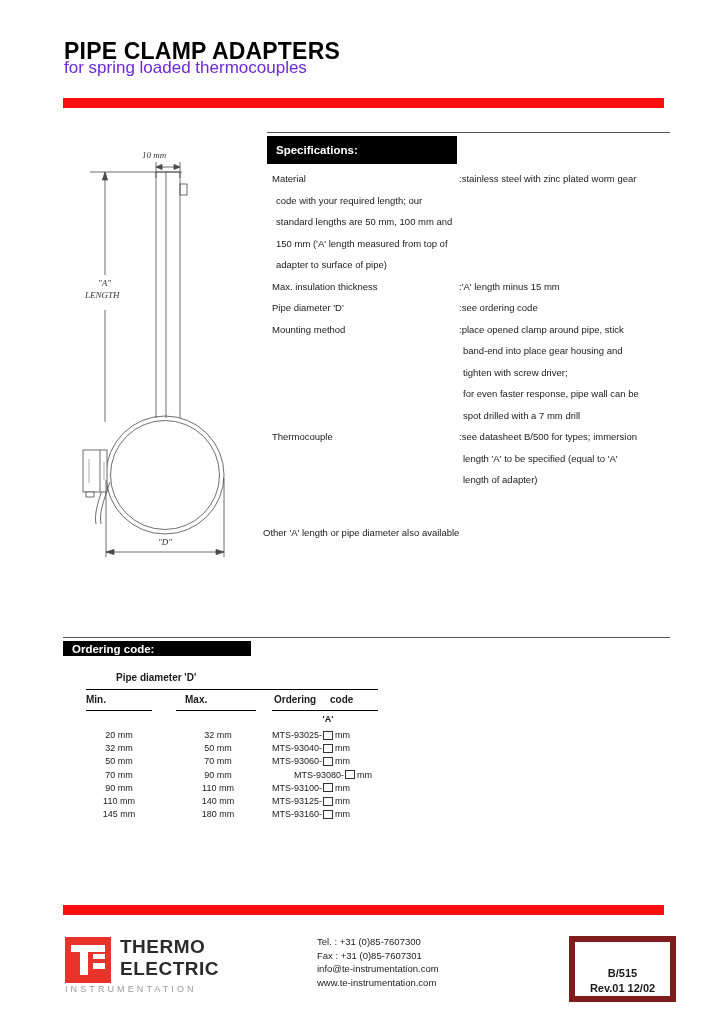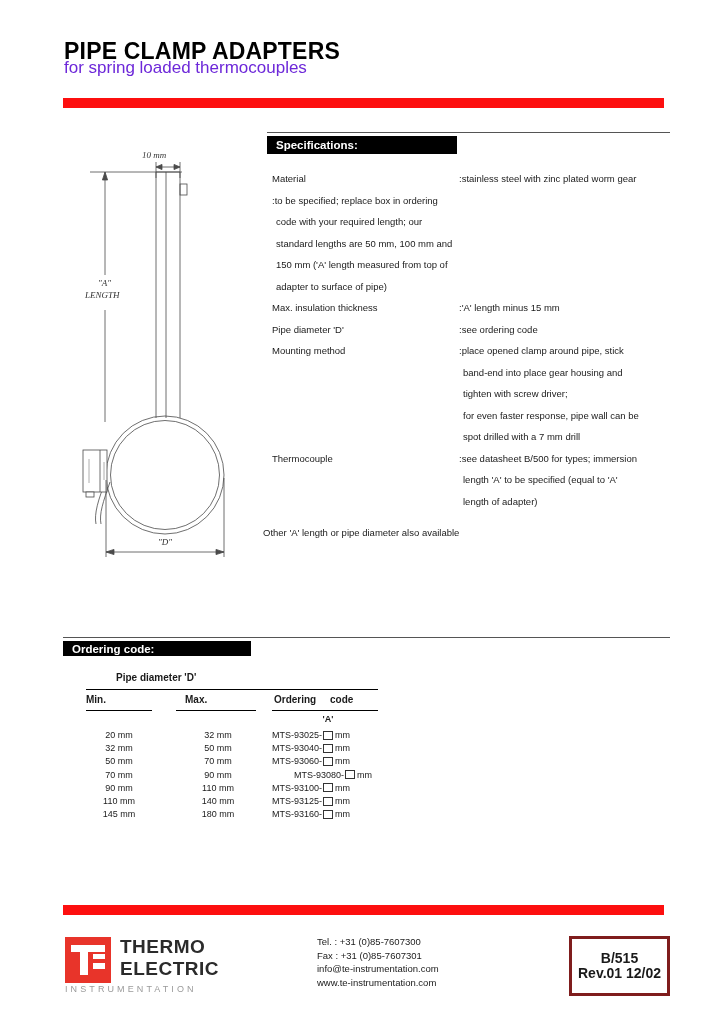--- a/index.html
+++ b/index.html
@@ -204,54 +204,53 @@
     font-size: 9.5px;
     line-height: 13.5px;
     color: #1a1a1a;
   }
   #doc-ref-box {
     position: absolute;
     left: 569px;
     top: 936px;
     width: 95px;
     height: 54px;
-    border: 3px solid #7f1d1d;
+    border: 6px solid #7f1d1d;
     display: flex;
     flex-direction: column;
     align-items: center;
-    justify-content: center;
-    font-size: 14px;
+    justify-content: flex-end;
+    font-size: 11px;
     font-weight: bold;
     line-height: 15px;
   }
 </style>
 </head>
 <body>
 
 <div class="page">
 
   <div id="doc-title">PIPE CLAMP ADAPTERS</div>
   <div id="doc-subtitle">for spring loaded thermocouples</div>
   <div id="header-red-bar" class="red-bar"></div>
 
   <div class="rule" style="left:267px; top:132px; width:403px;"></div>
-  <div class="sec-bar" style="left:267px; top:136px; width:190px; height:18px;">
+  <div class="sec-bar" style="left:267px; top:136px; width:190px; height:28px;">
     <span>Specifications:</span>
   </div>
 
   <div id="spec-block">
       <div class="spec-row">
         <div class="spec-label">Material</div>
         <div class="spec-values">
           <div class="vline">:stainless steel with zinc plated worm gear</div>
         </div>
       </div>
       <div class="spec-row">
         <div class="spec-values">
-          <div class="vline">:to be specified; replace box in ordering</div>
           <div class="vline indent">code with your required length; our</div>
           <div class="vline indent">standard lengths are 50 mm, 100 mm and</div>
           <div class="vline indent">150 mm ('A' length measured from top of</div>
           <div class="vline indent">adapter to surface of pipe)</div>
         </div>
       </div>
       <div class="spec-row">
         <div class="spec-label">Max. insulation thickness</div>
         <div class="spec-values">
           <div class="vline">:'A' length minus 15 mm</div>

